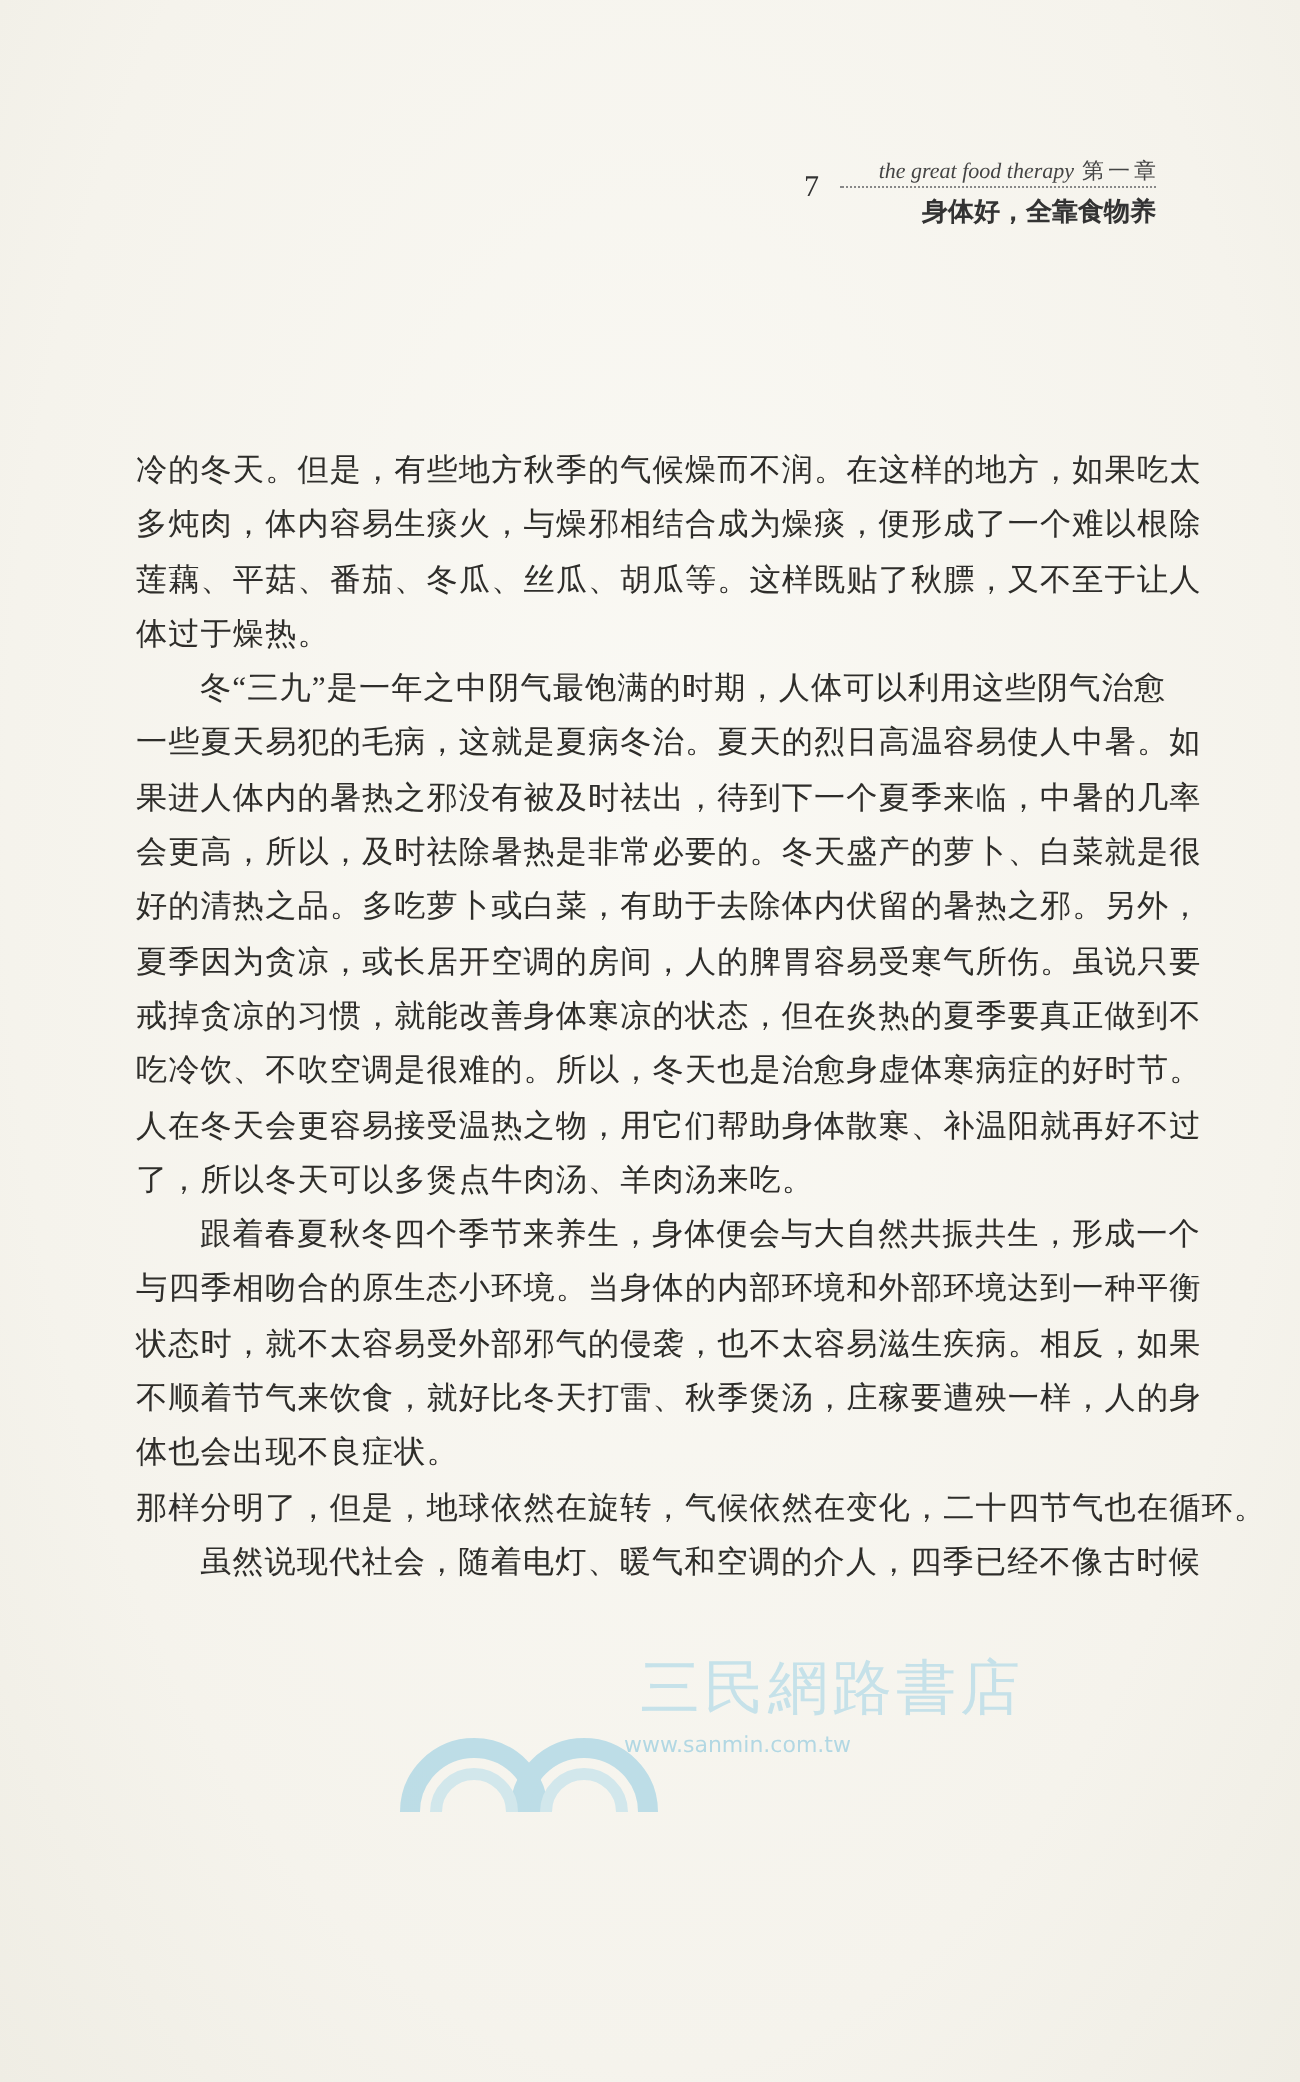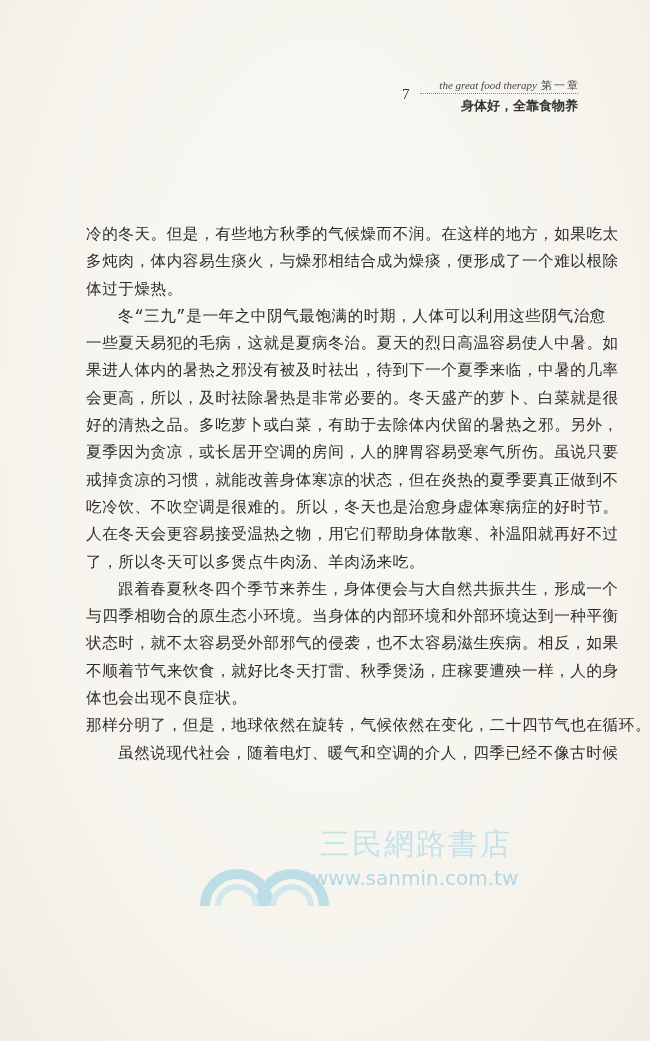--- a/index.html
+++ b/index.html
@@ -38,35 +38,34 @@
     position:absolute; right:2px; top:19px;
     font-family:Liberation Serif, serif; font-weight:bold; font-size:13px;
     color:#333; white-space:nowrap;
   }
   .body-text {
     position:absolute; left:68px; top:222px; width:512px;
   }
   .line {
     height:27.3px; line-height:27.3px; font-size:15.6px;
     white-space:nowrap; letter-spacing:0.55px; color:#2e2d2a;
-    font-family:Liberation Mono, monospace;
-    margin-left:18px;
+    font-family:Liberation Serif, serif;
   }
   .line.indent { padding-left:32px; }
   .watermark {
     position:absolute; left:200px; top:828px; width:330px; height:80px;
     pointer-events:none; opacity:0.55;
   }
   .wm-arcs { position:absolute; left:0; top:0; }
   .wm-cn {
     position:absolute; left:120px; top:-4px; font-size:30px; color:#9fd3e6;
     font-family:Liberation Mono, monospace; letter-spacing:2px;
   }
   .wm-url {
-    position:absolute; left:112px; top:38px; font-size:20px; color:#7cc1db;
+    position:absolute; left:112px; top:38px; font-size:11px; color:#7cc1db;
     font-family:"DejaVu Sans", sans-serif;
   }
   .ghost {
     position:absolute; left:62px; top:908px; width:560px; height:70px;
     opacity:0.12; font-size:11px; color:#000; font-family:"DejaVu Sans", sans-serif;
     line-height:16px;
   }
 </style>
 </head>
 <body>
@@ -78,20 +77,21 @@
     <div class="series-line">
       <span class="series-en">the great food therapy</span><span class="series-cn">第一章</span>
     </div>
     <div class="dots"></div>
     <div class="chapter-title">身体好，全靠食物养</div>
   </div>
 
   <div class="body-text">
     <div class="line">冷的冬天。但是，有些地方秋季的气候燥而不润。在这样的地方，如果吃太</div>
     <div class="line">多炖肉，体内容易生痰火，与燥邪相结合成为燥痰，便形成了一个难以根除</div>
+    <div class="line">莲藕、平菇、番茄、冬瓜、丝瓜、胡瓜等。这样既贴了秋膘，又不至于让人</div>
     <div class="line">体过于燥热。</div>
     <div class="line indent">冬“三九”是一年之中阴气最饱满的时期，人体可以利用这些阴气治愈</div>
     <div class="line">一些夏天易犯的毛病，这就是夏病冬治。夏天的烈日高温容易使人中暑。如</div>
     <div class="line">果进人体内的暑热之邪没有被及时祛出，待到下一个夏季来临，中暑的几率</div>
     <div class="line">会更高，所以，及时祛除暑热是非常必要的。冬天盛产的萝卜、白菜就是很</div>
     <div class="line">好的清热之品。多吃萝卜或白菜，有助于去除体内伏留的暑热之邪。另外，</div>
     <div class="line">夏季因为贪凉，或长居开空调的房间，人的脾胃容易受寒气所伤。虽说只要</div>
     <div class="line">戒掉贪凉的习惯，就能改善身体寒凉的状态，但在炎热的夏季要真正做到不</div>
     <div class="line">吃冷饮、不吹空调是很难的。所以，冬天也是治愈身虚体寒病症的好时节。</div>
     <div class="line">人在冬天会更容易接受温热之物，用它们帮助身体散寒、补温阳就再好不过</div>

